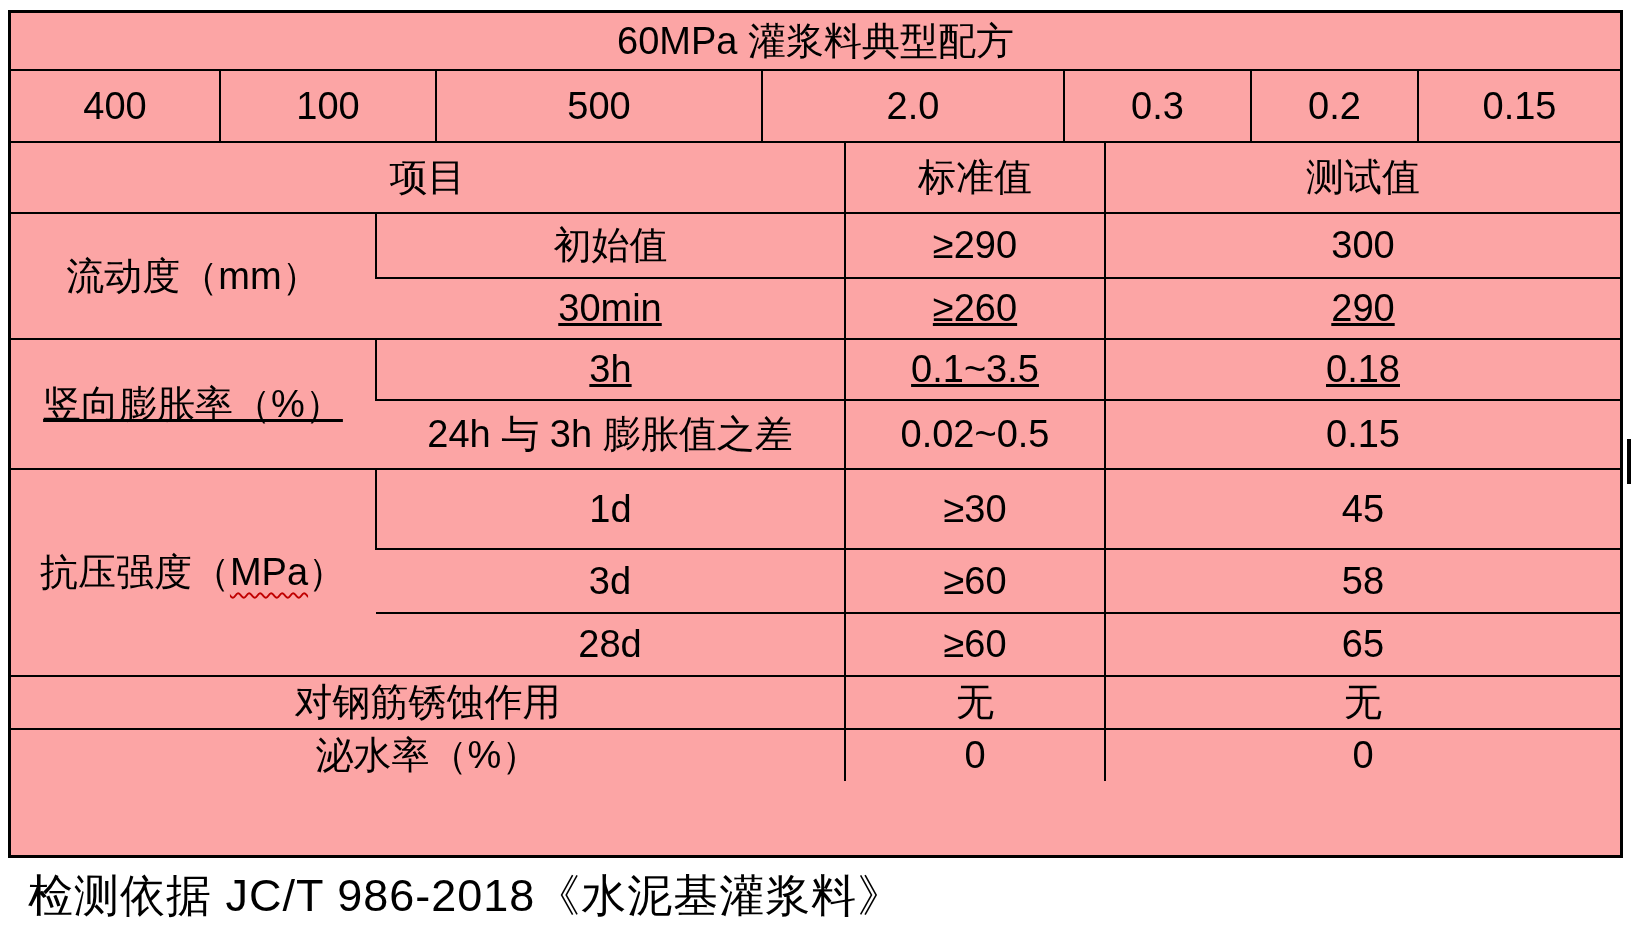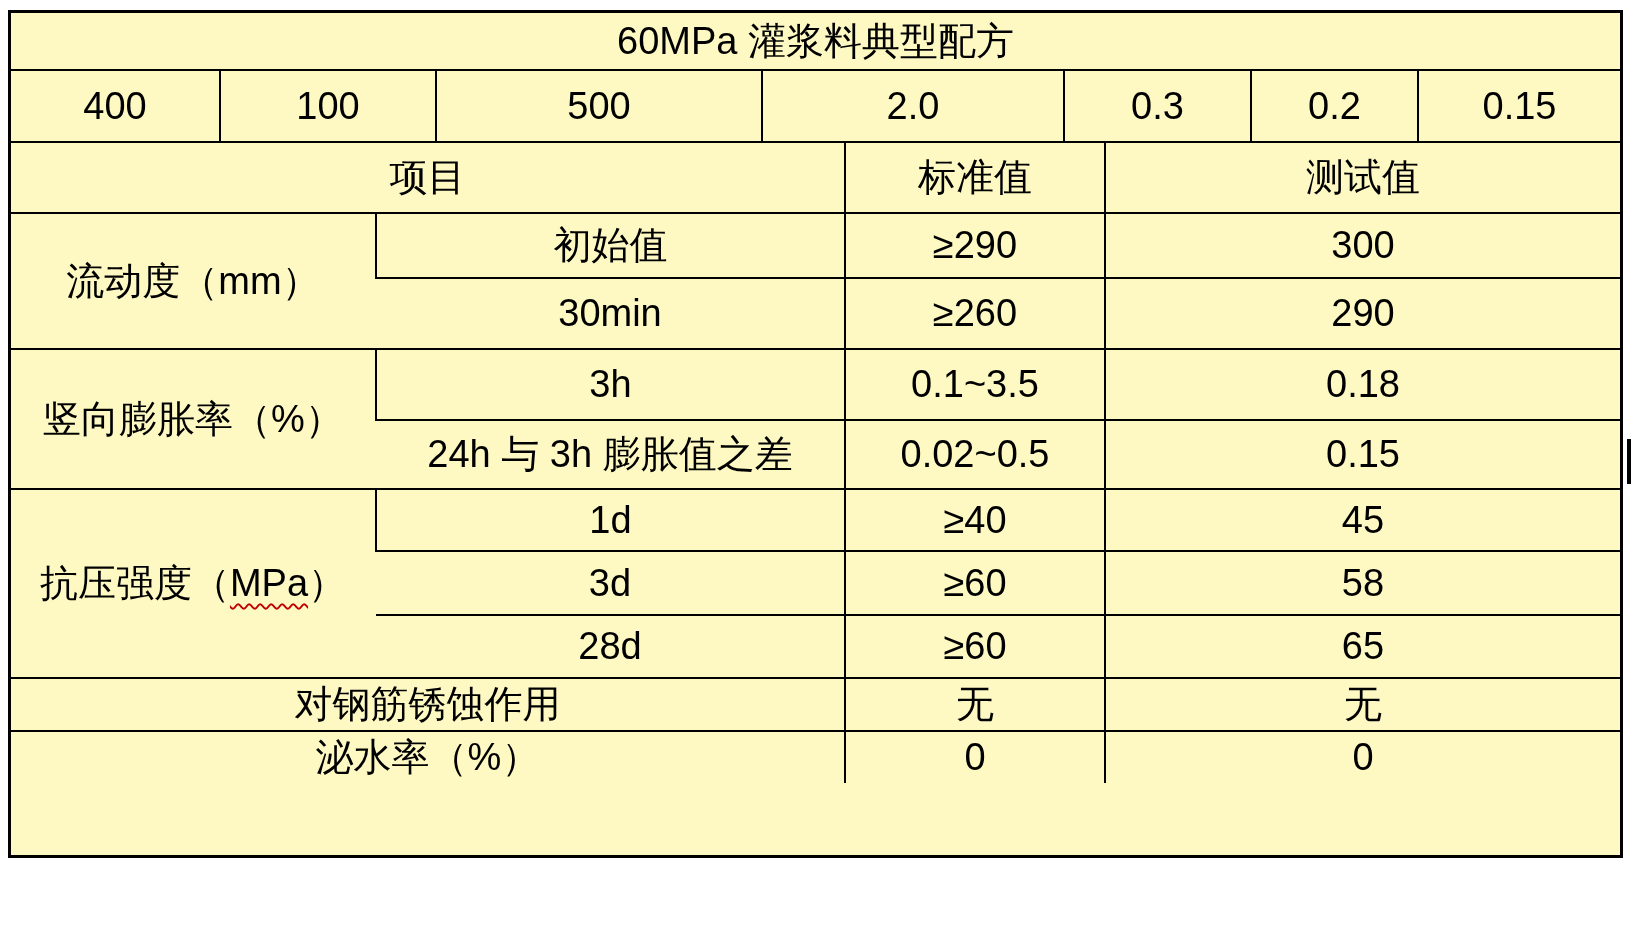--- a/index.html
+++ b/index.html
@@ -11,44 +11,44 @@
     color: #000000;
     overflow: hidden;
   }
   .sheet { position: absolute; inset: 0; background: #ffffff; }
 
   .doc-table-wrap {
     position: absolute;
     left: 8px; top: 10px;
     width: 1615px; height: 848px;
     border: 3px solid #000000;
-    background: #fef9c3;
+    background: #fca5a5;
   }
 
   table { border-collapse: collapse; table-layout: fixed; width: 1609px; }
   td {
     text-align: center;
     vertical-align: middle;
     font-size: 38px;
     overflow: hidden;
     white-space: nowrap;
   }
 
   
   td { border: 0 solid #000000; }
   .grid td { border-left-width: 2px; border-top-width: 2px; }
   .grid td:first-child { border-left-width: 0; }
   table.config tr.title-row td { border-top-width: 0; border-left-width: 0; }
 
   tr.h57 td { height: 57px; }
   tr.h60 td { height: 71px; }
   tr.h65 td { height: 65px; }
-  tr.h61 td { height: 71px; }
+  tr.h61 td { height: 61px; text-decoration: underline; }
   tr.h69 td { height: 69px; text-align: center; }
-  tr.h66 td { height: 62px; }
+  tr.h66 td { height: 80px; }
   tr.h64 td { height: 64px; }
   tr.h63 td { height: 63px; }
   tr.h54 td { height: 40px; }
 
   .note-row {
     height: 57px;
     border-top: 2px solid #000000;
     display: flex;
     align-items: center;
     padding-left: 22px;
@@ -147,21 +147,21 @@
         </tr>
         <tr class="h69">
           <td>24h 与 3h 膨胀值之差</td>
           <td>0.02~0.5</td>
           <td>0.15</td>
         </tr>
 
         <tr class="h66">
           <td rowspan="3"><span>抗压强度（</span><span class="spellcheck">MPa</span><span>）</span></td>
           <td>1d</td>
-          <td>≥40</td>
+          <td>≥30</td>
           <td>45</td>
         </tr>
         <tr class="h64">
           <td>3d</td>
           <td>≥60</td>
           <td>58</td>
         </tr>
         <tr class="h63">
           <td>28d</td>
           <td>≥60</td>
@@ -175,16 +175,17 @@
         </tr>
         <tr class="h54">
           <td colspan="2">泌水率（%）</td>
           <td>0</td>
           <td>0</td>
         </tr>
       </tbody>
     </table>
   </div>
 
+  <div class="footer-line">检测依据 JC/T 986-2018《水泥基灌浆料》</div>
 
   <div class="cursor-artifact"></div>
 
 </div>
 
 </body></html>

